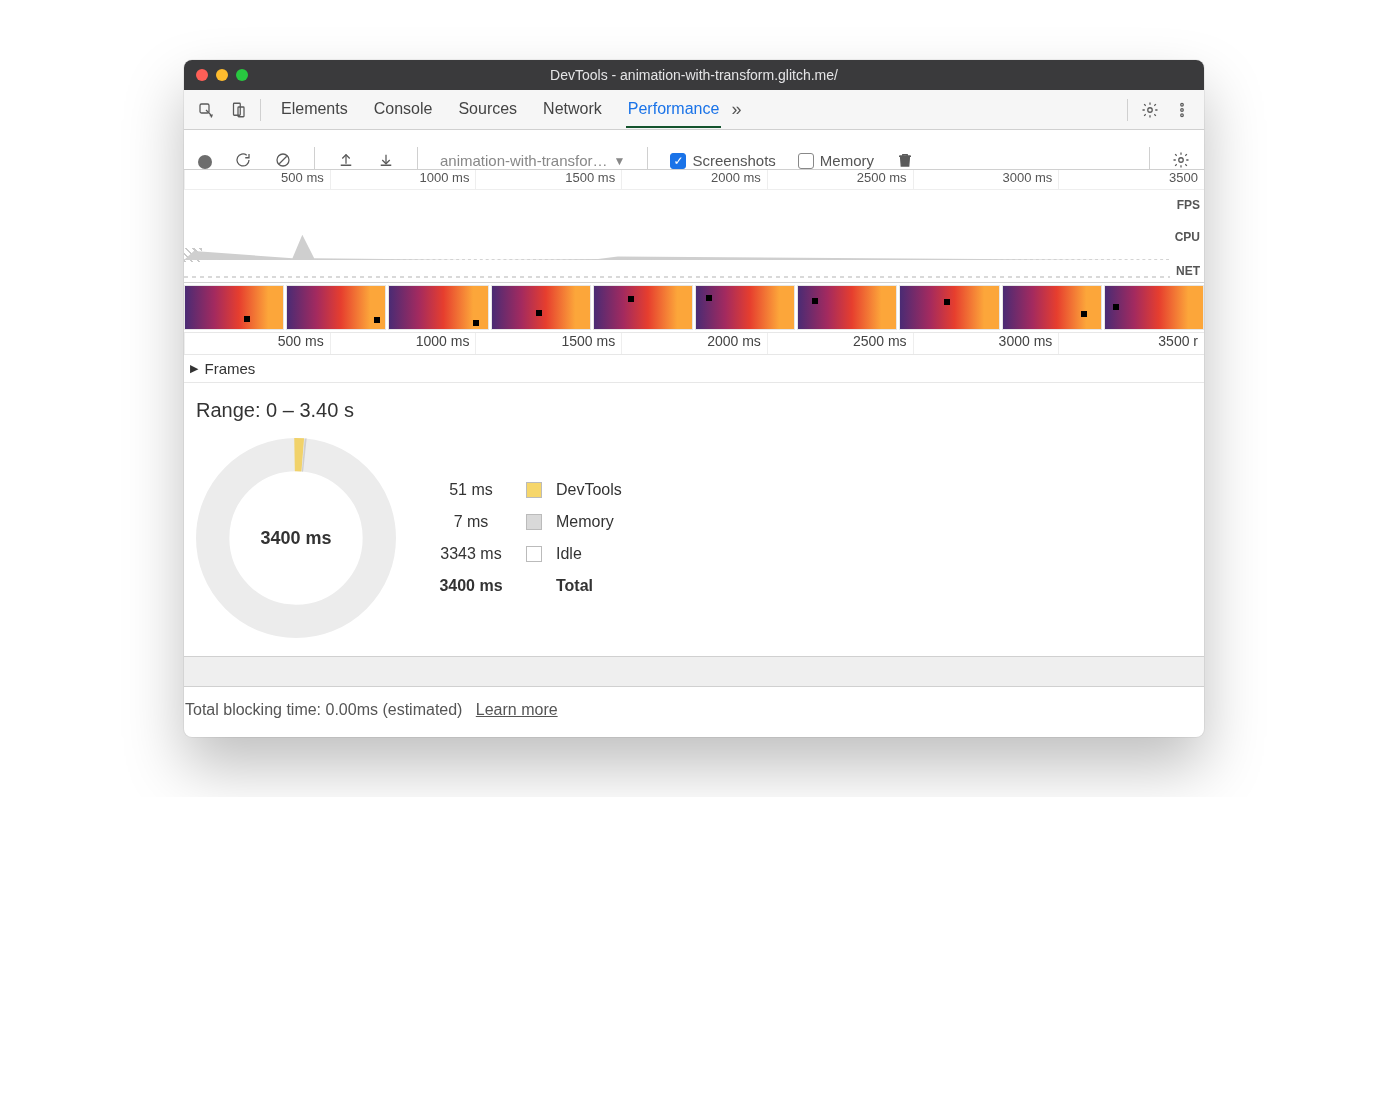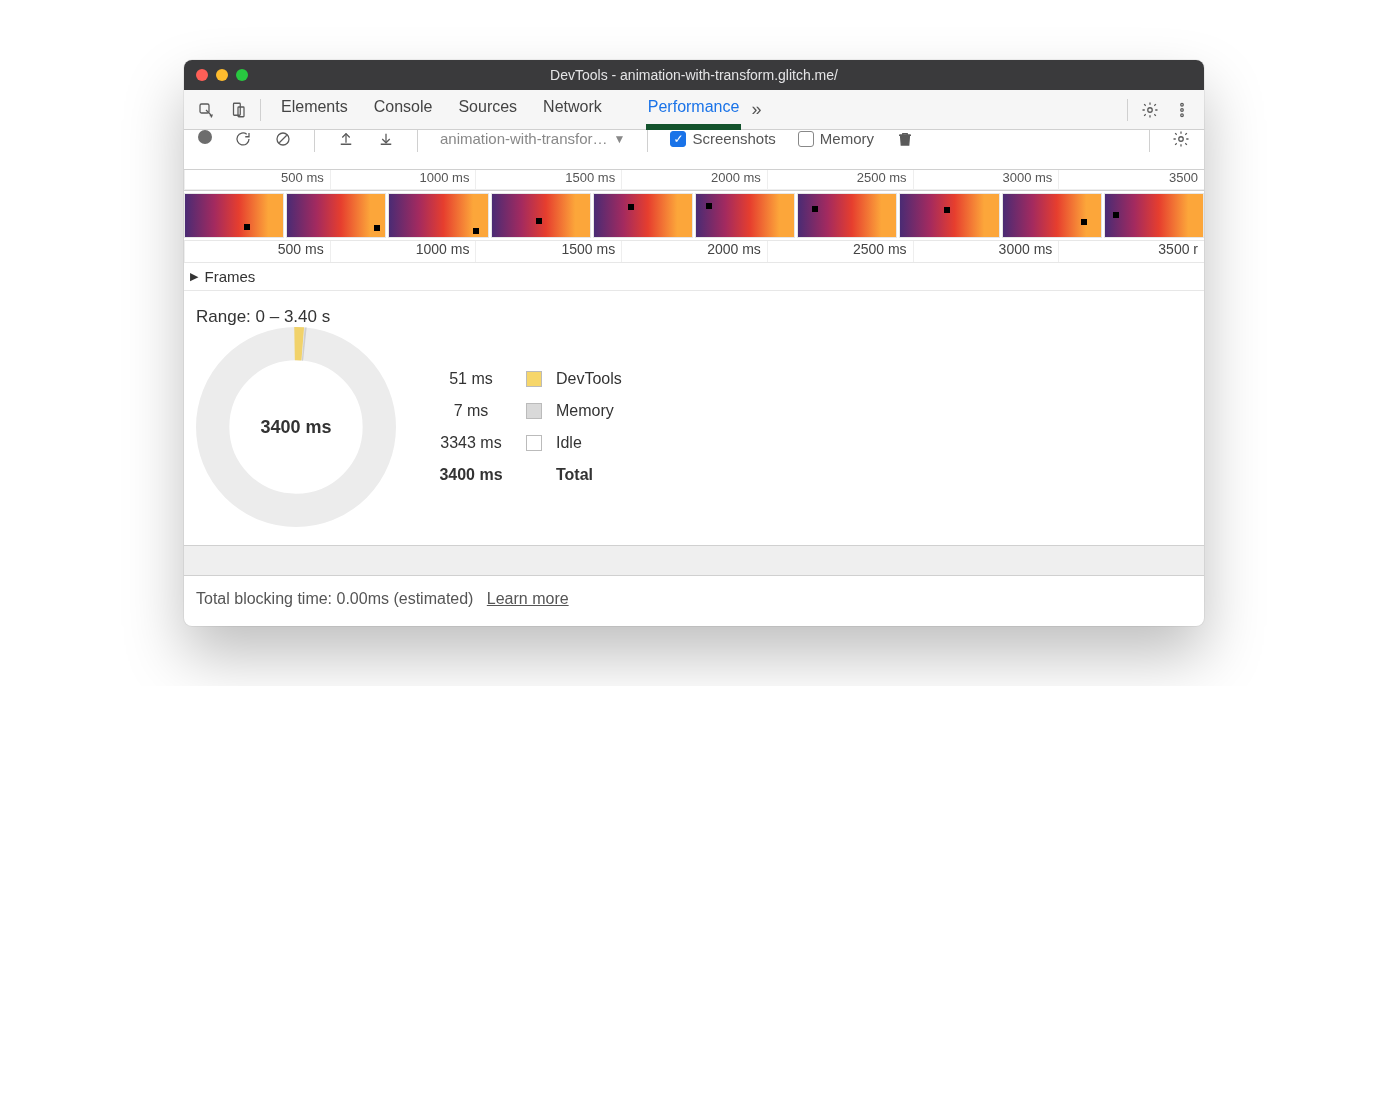--- a/index.html
+++ b/index.html
@@ -56,26 +56,26 @@
   }
   .tabbar .iconbtn {
     width: 32px; height: 32px;
     display: flex; align-items: center; justify-content: center;
     color: #5a5a5a;
     font-size: 16px;
   }
   .divider { width: 1px; height: 22px; background: #d0d0d0; margin: 0 6px; }
   .tabs { display: flex; gap: 22px; margin-left: 12px; }
   .tab { color: #444; font-size: 16px; padding: 8px 2px; cursor: pointer; }
-  .tab.active { color: #1a73e8; border-bottom: 6px solid #14532d; margin-left: 20px; }
+  .tab.active { color: #1a73e8; border-bottom: 2px solid #14532d; }
   .spacer { flex: 1; }
   .chevmore { font-size: 18px; color: #555; padding: 0 10px; }
   
   .perfbar {
-    display: flex; align-items: flex-start; gap: 10px;
+    display: flex; align-items: flex-end; gap: 10px;
     height: 40px; padding: 0 8px;
     border-bottom: 1px solid #d0d0d0;
     background: #fff;
     color: #555;
     font-size: 15px;
   }
   .perfbar .pill {
     display: flex; align-items: center; gap: 6px;
     padding: 0 6px;
   }
@@ -158,39 +158,39 @@
     font-size: 16px;
   }
   .detail-tabs .dtab { color:#444; padding: 8px 2px; cursor:pointer;}
   .detail-tabs .dtab.active { color:#1a73e8; border-bottom: 2px solid #1a73e8; }
   
   .summary {
     padding: 16px 12px 18px 12px;
     border-bottom: 1px solid #d0d0d0;
     color:#333;
   }
-  .range { font-size: 17px; margin-bottom: 0; }
+  .range { font-size: 20px; margin-bottom: 16px; }
   .summary-row { display:flex; align-items:center; gap: 30px; }
   .donut-wrap { position: relative; width: 200px; height: 200px; }
   .donut-center {
     position:absolute; inset:0; display:flex; align-items:center; justify-content:center;
     font-weight:700; font-size:18px; color:#333;
   }
   .legend { display:grid; grid-template-columns: 90px 20px auto; row-gap: 14px; column-gap: 10px; font-size:16px; align-items:center;}
   .legend .val { text-align:center; }
   .legend .sw { width:16px; height:16px; border:1px solid #bbb; }
   .sw-scripting { background:#f6d66a; }
   .sw-system { background:#d9d9d9; }
   .sw-idle { background:#fff; }
   .legend .total { font-weight:700; }
   
   .strip { height: 30px; background:#efefef; border-bottom:1px solid #d0d0d0;}
   
   .footer {
-    padding: 14px 12px 18px 12px;
+    padding: 14px 12px 18px 1px;
     font-size: 16px; color:#555;
   }
   .footer a { color:#555; text-decoration: underline; cursor:pointer; }
   
   svg.icon { width:18px; height:18px; stroke:#5a5a5a; stroke-width:1.7; fill:none; }
 </style>
 </head>
 <body>
 
 <div class="window">
@@ -308,20 +308,33 @@
   <div class="overview">
     <div class="ruler">
       <span>500 ms</span>
       <span>1000 ms</span>
       <span>1500 ms</span>
       <span>2000 ms</span>
       <span>2500 ms</span>
       <span>3000 ms</span>
       <span>3500</span>
     </div>
+    <div class="lanes">
+      <span class="lane-label lane-fps">FPS</span>
+      <span class="lane-label lane-cpu">CPU</span>
+      <span class="lane-label lane-net">NET</span>
+      <div class="hatch"></div>
+      <div class="cpu-band">
+        <svg viewBox="0 0 1000 40" preserveAspectRatio="none">
+          <path d="M0 40 L10 30 L110 38 L120 12 L132 38 L300 40 L420 39 L440 36 L960 40 L1000 40 Z" fill="#cfcfcf"></path>
+          <line x1="0" y1="39.5" x2="1000" y2="39.5" stroke="#cfcfcf" stroke-width="1" stroke-dasharray="3 3"></line>
+        </svg>
+      </div>
+      <div class="net-dash"></div>
+    </div>
   </div>
 
   <div class="filmstrip" id="filmstrip">
       <div class="frame">
         <div class="dot" style="left: 60%; top: 70%;"></div>
       </div>
       <div class="frame">
         <div class="dot" style="left: 88%; top: 72%;"></div>
       </div>
       <div class="frame">

